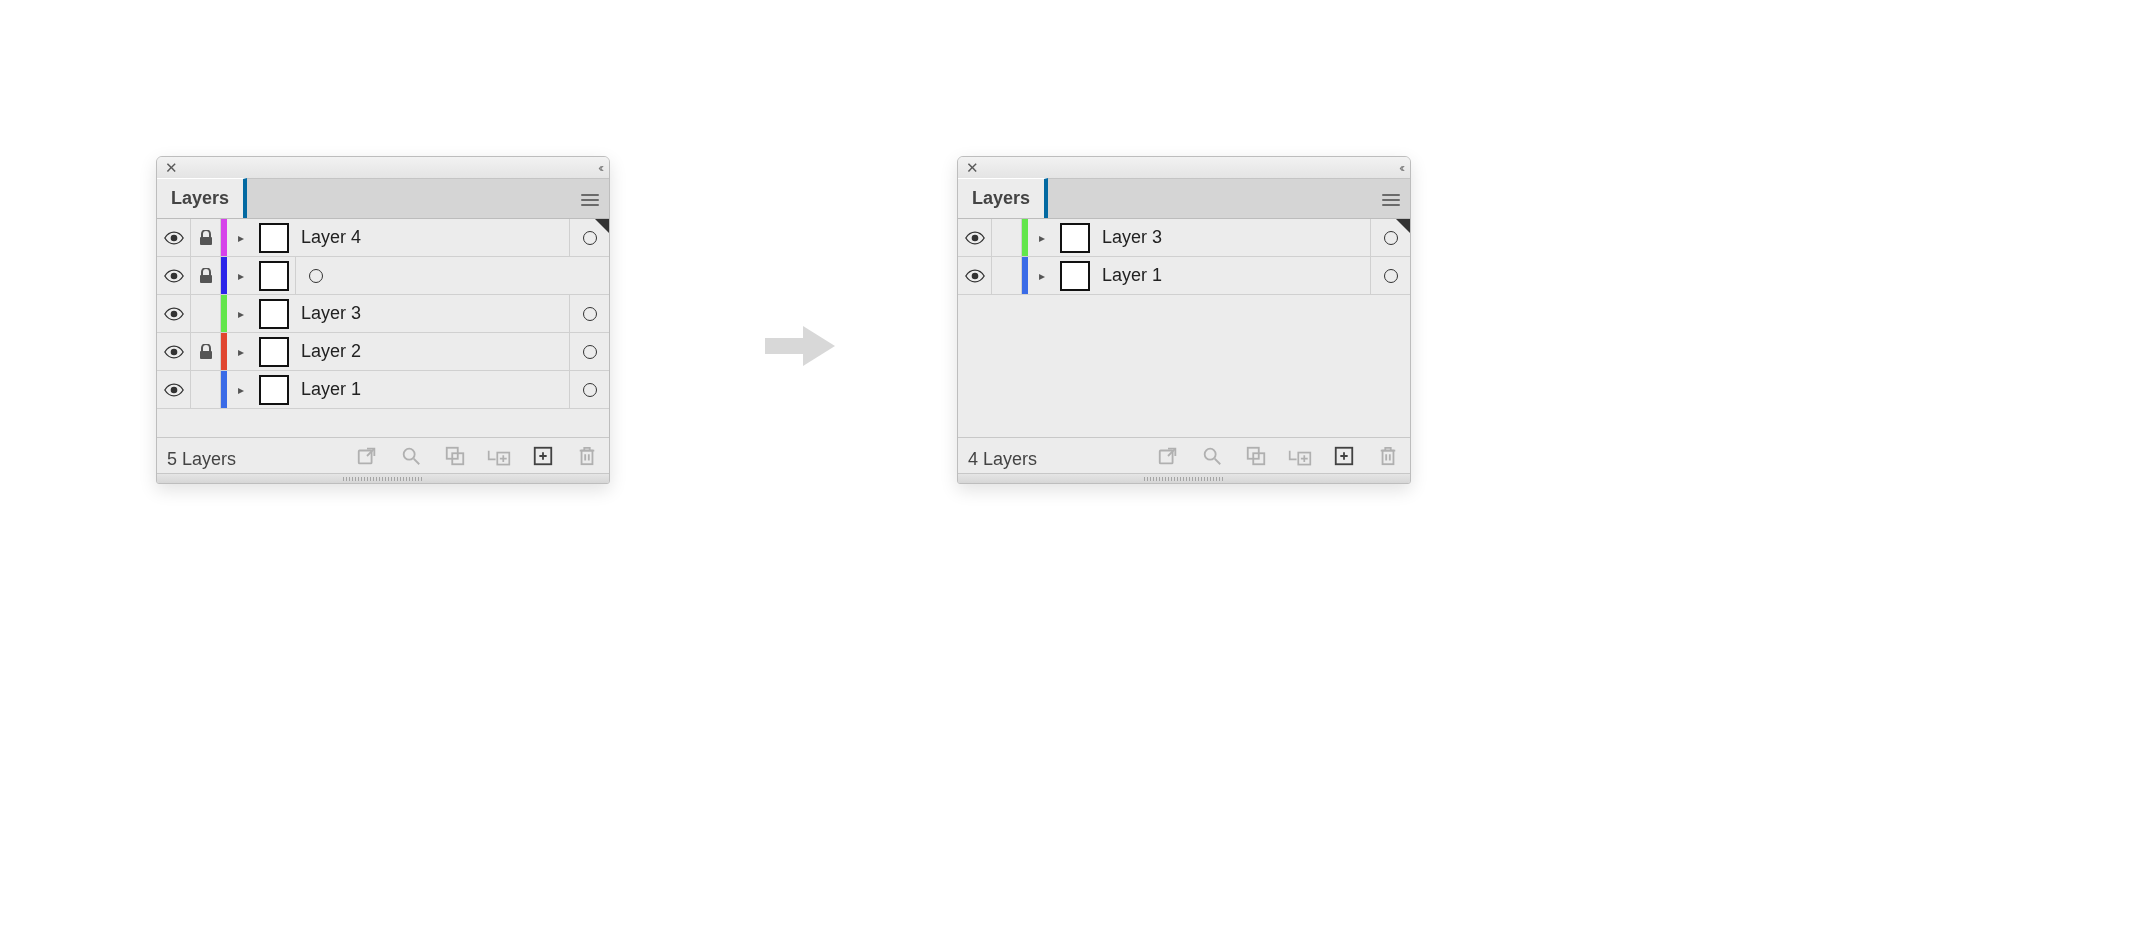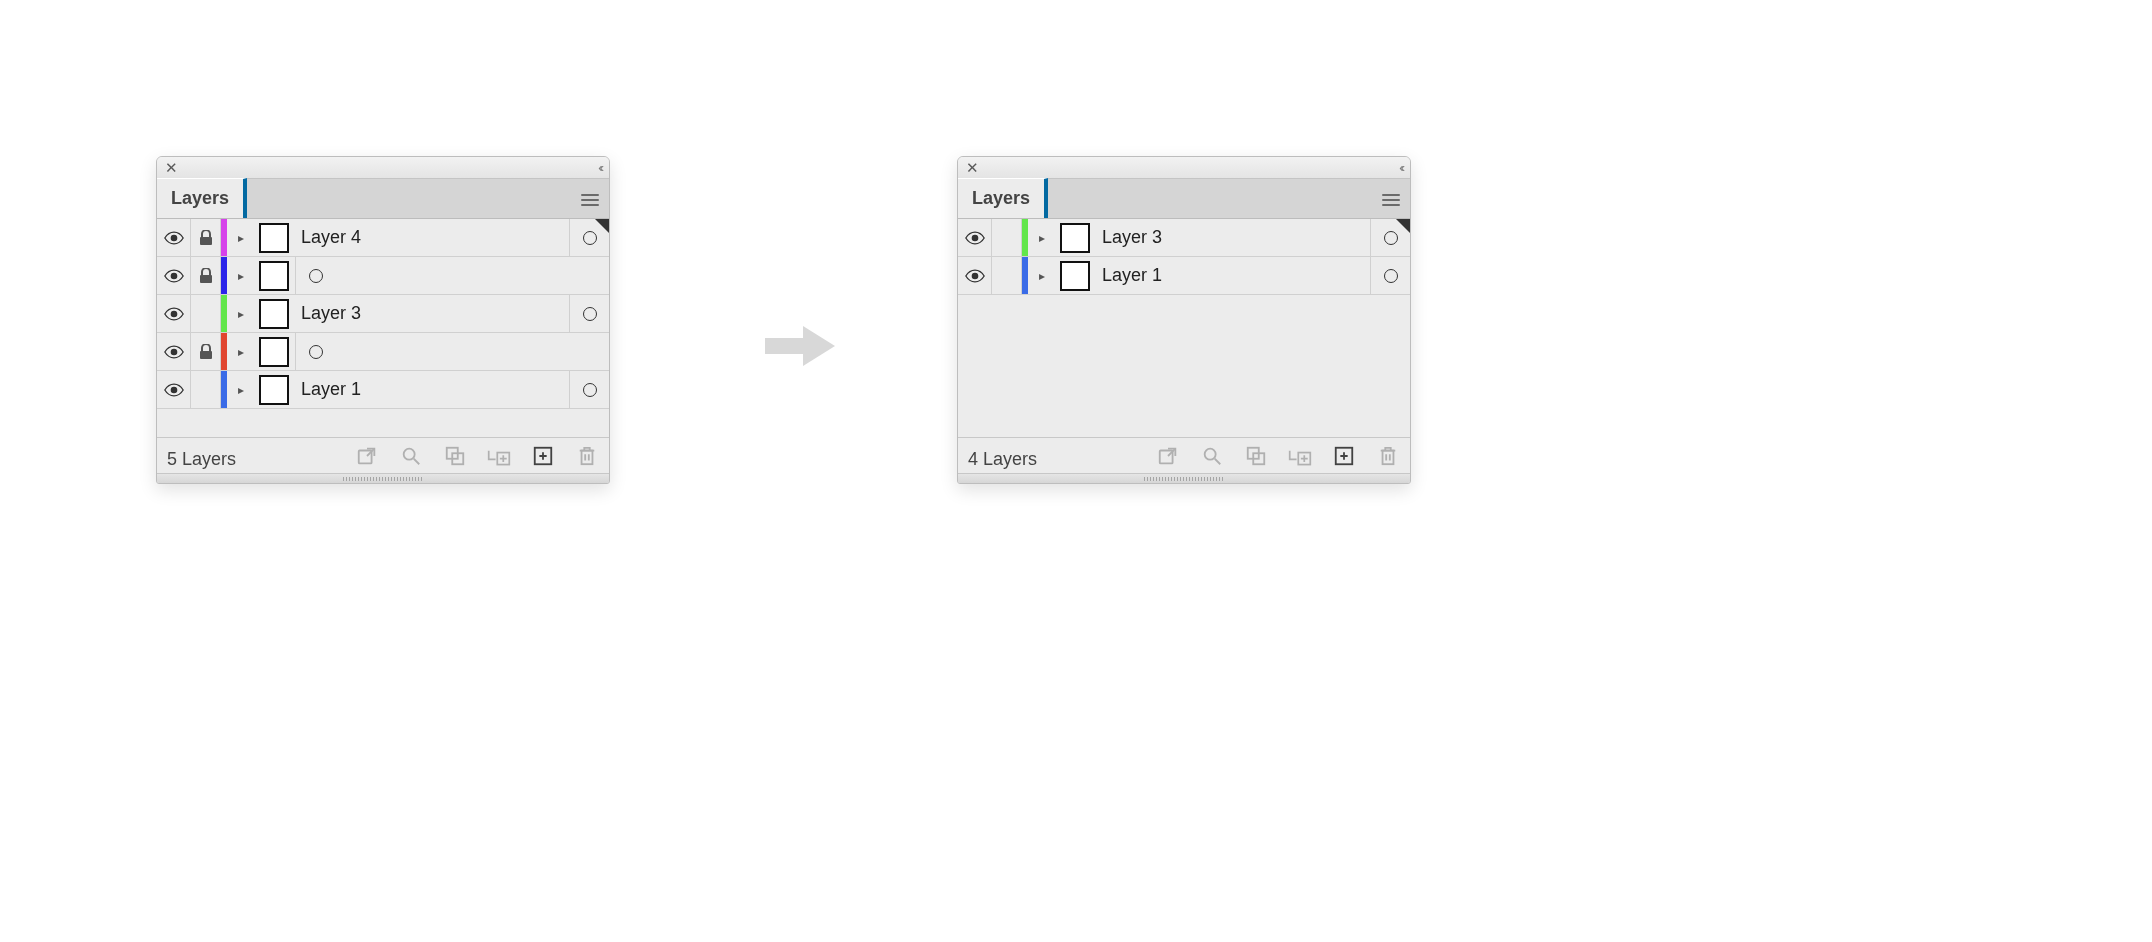--- a/index.html
+++ b/index.html
@@ -308,20 +308,21 @@
             <path d="M3 7V4a4 4 0 018 0v3" fill="none" stroke="#555" stroke-width="2"></path>
           </svg>
       </div>
       <div class="colorbar-col">
           <div class="colorbar" style="background:#e0452f"></div>
         </div>
       <div class="disclosure-col">▸</div>
       <div class="thumb-col">
           <div class="thumb"></div>
         </div>
+      <div class="name-col">Layer 2</div>
       <div class="select-col">
           <div class="sel-circle"></div>
         </div>
     </div>
 
     <div class="layerrow">
       <div class="vis-col">
         <svg width="20" height="14" viewBox="0 0 24 16" fill="none" stroke="#333" stroke-width="1.6">
             <path d="M1 8c3-5 7-7 11-7s8 2 11 7c-3 5-7 7-11 7S4 13 1 8z"></path>
             <circle cx="12" cy="8" r="3.2" fill="#333"></circle>

